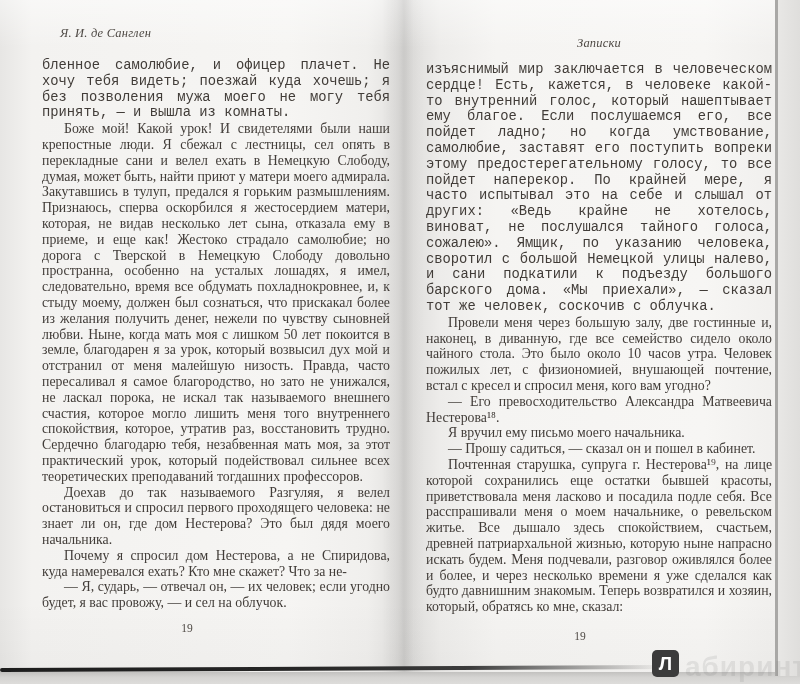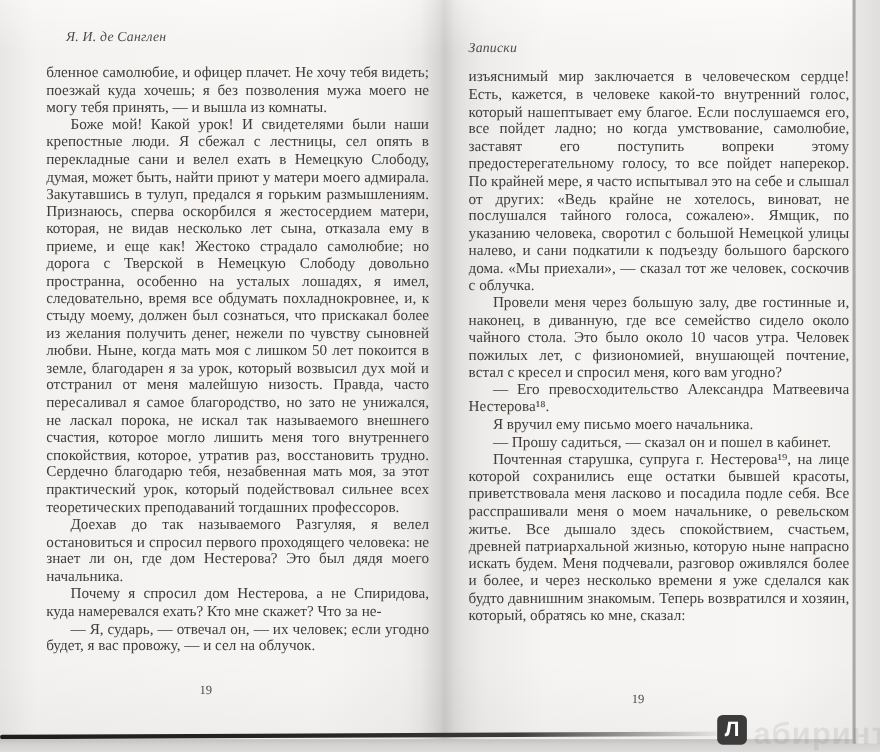--- a/index.html
+++ b/index.html
@@ -15,30 +15,30 @@
       linear-gradient(90deg, #e7e6e4 0%, #f3f2f0 4%, #f6f5f3 36%, #f0efed 46%, #e3e2e0 49.5%, #dcdbd9 50.6%, #edecea 55%, #f5f4f2 62%, #f7f6f4 88%, #f1f0ee 96%, #f3f2f0 100%);
   }
   .gutter {
     position:absolute; left:382px; top:0; width:42px; height:684px;
     background:linear-gradient(90deg, rgba(0,0,0,0) 0%, rgba(0,0,0,0.05) 40%, rgba(0,0,0,0.08) 52%, rgba(0,0,0,0.02) 75%, rgba(0,0,0,0) 100%);
   }
   .running-header {
     position:absolute; font-style:italic; font-size:12.5px; color:#4e4944; letter-spacing:0.2px;
   }
   .rh-left  { left:60px;  top:26px;  width:330px; text-align:left; }
-  .rh-right { left:426px; top:36px; width:346px; text-align:left; }
+  .rh-right { left:426px; top:36px; width:346px; text-align:center; }
   .page-body {
     position:absolute; overflow:hidden;
     font-size:13.8px; line-height:15.8px; text-align:justify;
     color:#413c38;
   }
   .pb-left  { left:42px;  top:58px; width:348px; height:562px; }
   .pb-right { left:426px; top:62px; width:346px; height:562px; }
   .page-body p { margin:0; padding:0; text-indent:1.6em; }
-  .page-body p.noindent { text-indent:0; }
+  .page-body p.noindent { text-indent:0;font-family:Liberation Mono, monospace; }
   .page-number {
     position:absolute; font-size:11.5px; color:#4e4944; text-align:center;
   }
   .pn-left  { left:42px;  top:622px; width:290px; }
   .pn-right { left:426px; top:630px; width:308px; }
   .edge-line {
     position:absolute; left:0; top:668px; width:672px; height:4px;
     background:linear-gradient(90deg, #1d1d1d 0%, #262626 45%, #3c3c3c 70%, rgba(80,80,80,0) 99%);
     transform:rotate(-0.25deg); transform-origin:left center; border-radius:2px;
   }

